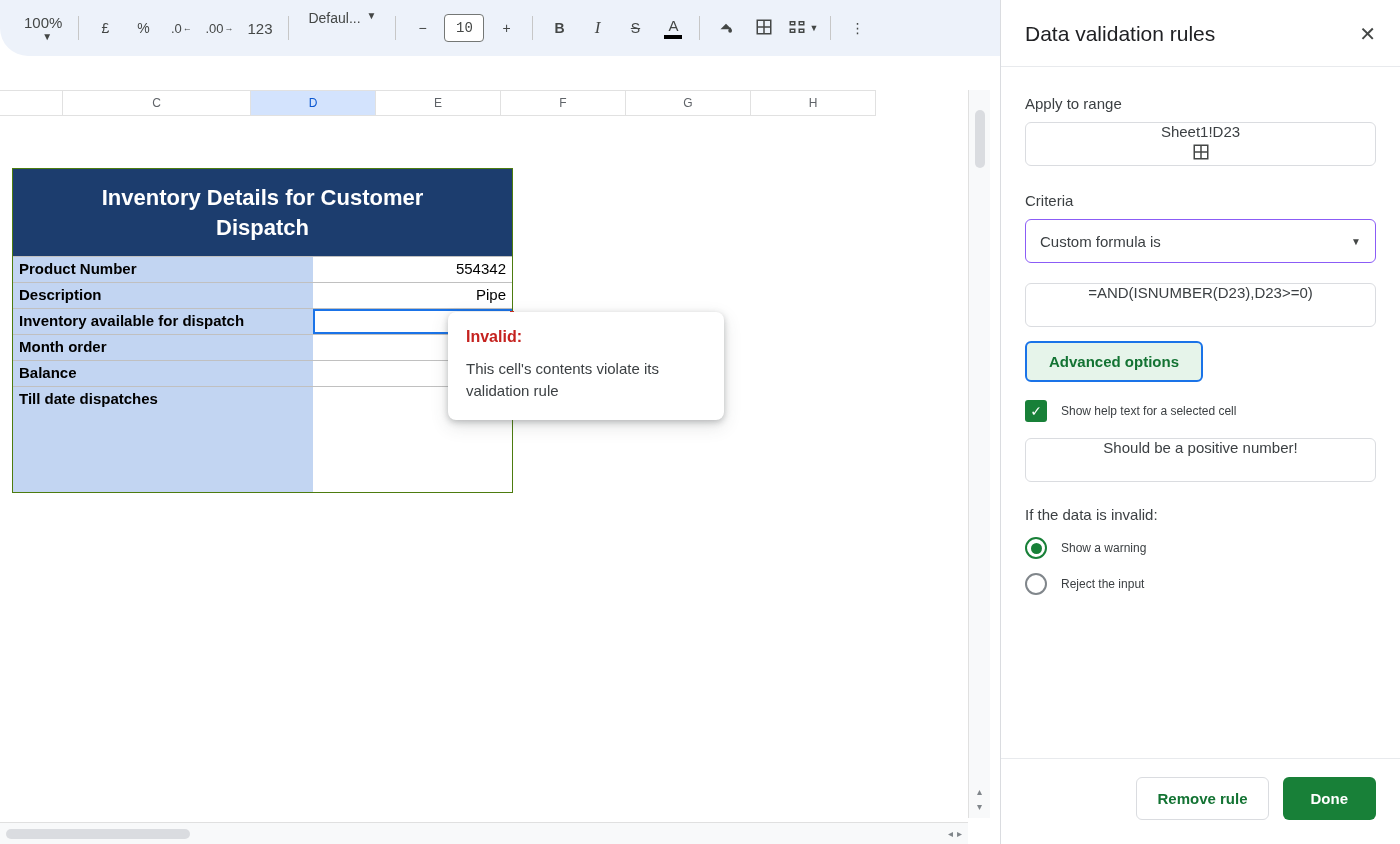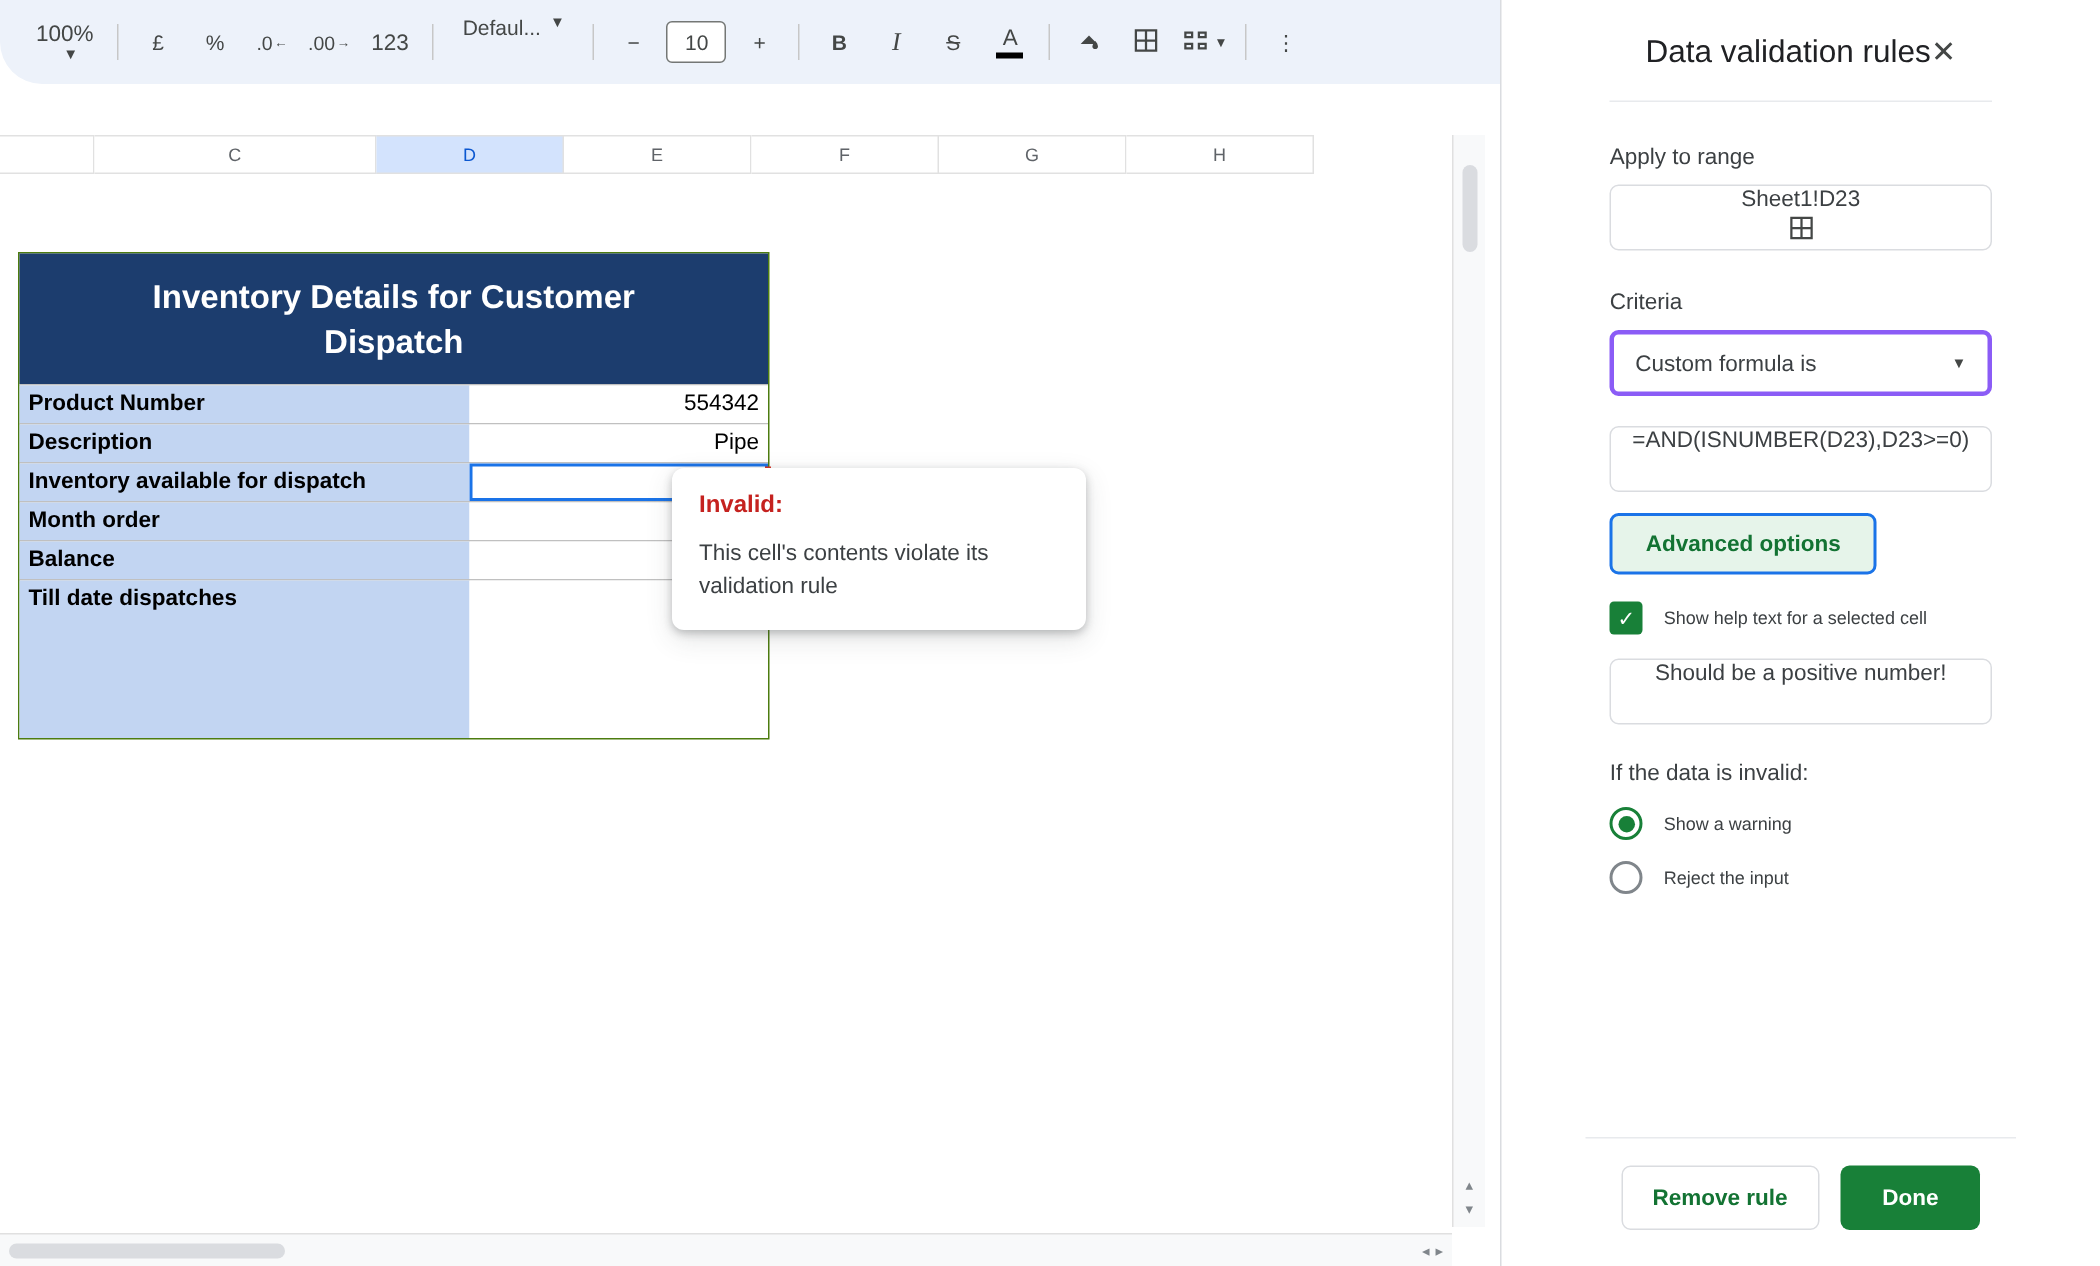--- a/index.html
+++ b/index.html
@@ -50,20 +50,21 @@
     .tb-fontsize .box {
       width: 40px;
       height: 28px;
       border: 1px solid #747775;
       border-radius: 4px;
       background: #fff;
       display: flex;
       align-items: center;
       justify-content: center;
       font-size: 14px;
+      font-family: Liberation Mono, monospace;
     }
     .tb-fontname {
       width: 90px;
       display: flex;
       align-items: flex-start;
       gap: 6px;
       padding: 0 8px;
     }
     .tb-fontname .drop { font-size: 10px; color: #444746; }
     .tb-text-color {
@@ -255,21 +256,20 @@
     .sidepanel {
       position: absolute;
       right: 0;
       top: 0;
       width: 400px;
       bottom: 0;
       background: #fff;
       border-left: 1px solid #dadce0;
       display: flex;
       flex-direction: column;
-      align-items: center;
     }
     .sidepanel .sp-header {
       display: flex;
       align-items: center;
       justify-content: space-between;
       padding: 22px 24px 20px;
       border-bottom: 1px solid #e8eaed;
     }
     .sidepanel .sp-header h2 {
       font-size: 21px;
@@ -299,21 +299,21 @@
       background: #fff;
       display: flex;
       align-items: center;
       justify-content: space-between;
       flex-direction: column;
     }
     .sp-input .grid-icon { font-size: 16px; color: #444746; }
     .sp-select {
       width: 100%;
       height: 44px;
-      border: 3px solid #8b5cf6;
+      border: 1px solid #8b5cf6;
       border-radius: 6px;
       padding: 0 14px;
       font-size: 15px;
       color: #3c4043;
       display: flex;
       align-items: center;
       justify-content: space-between;
       margin-bottom: 20px;
     }
     .sp-select .drop { font-size: 10px; color: #444746; }

